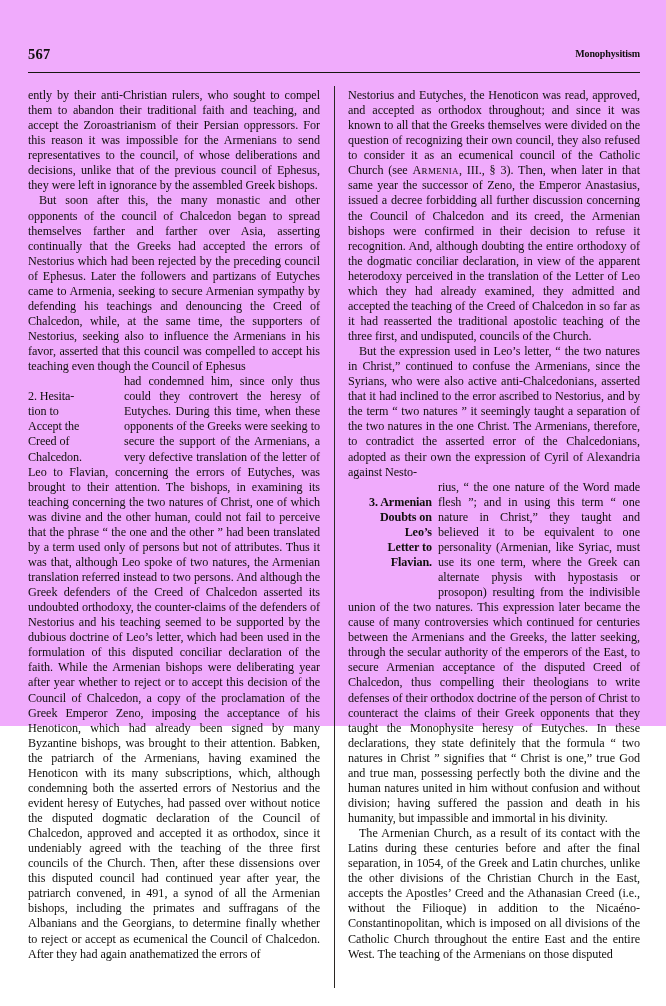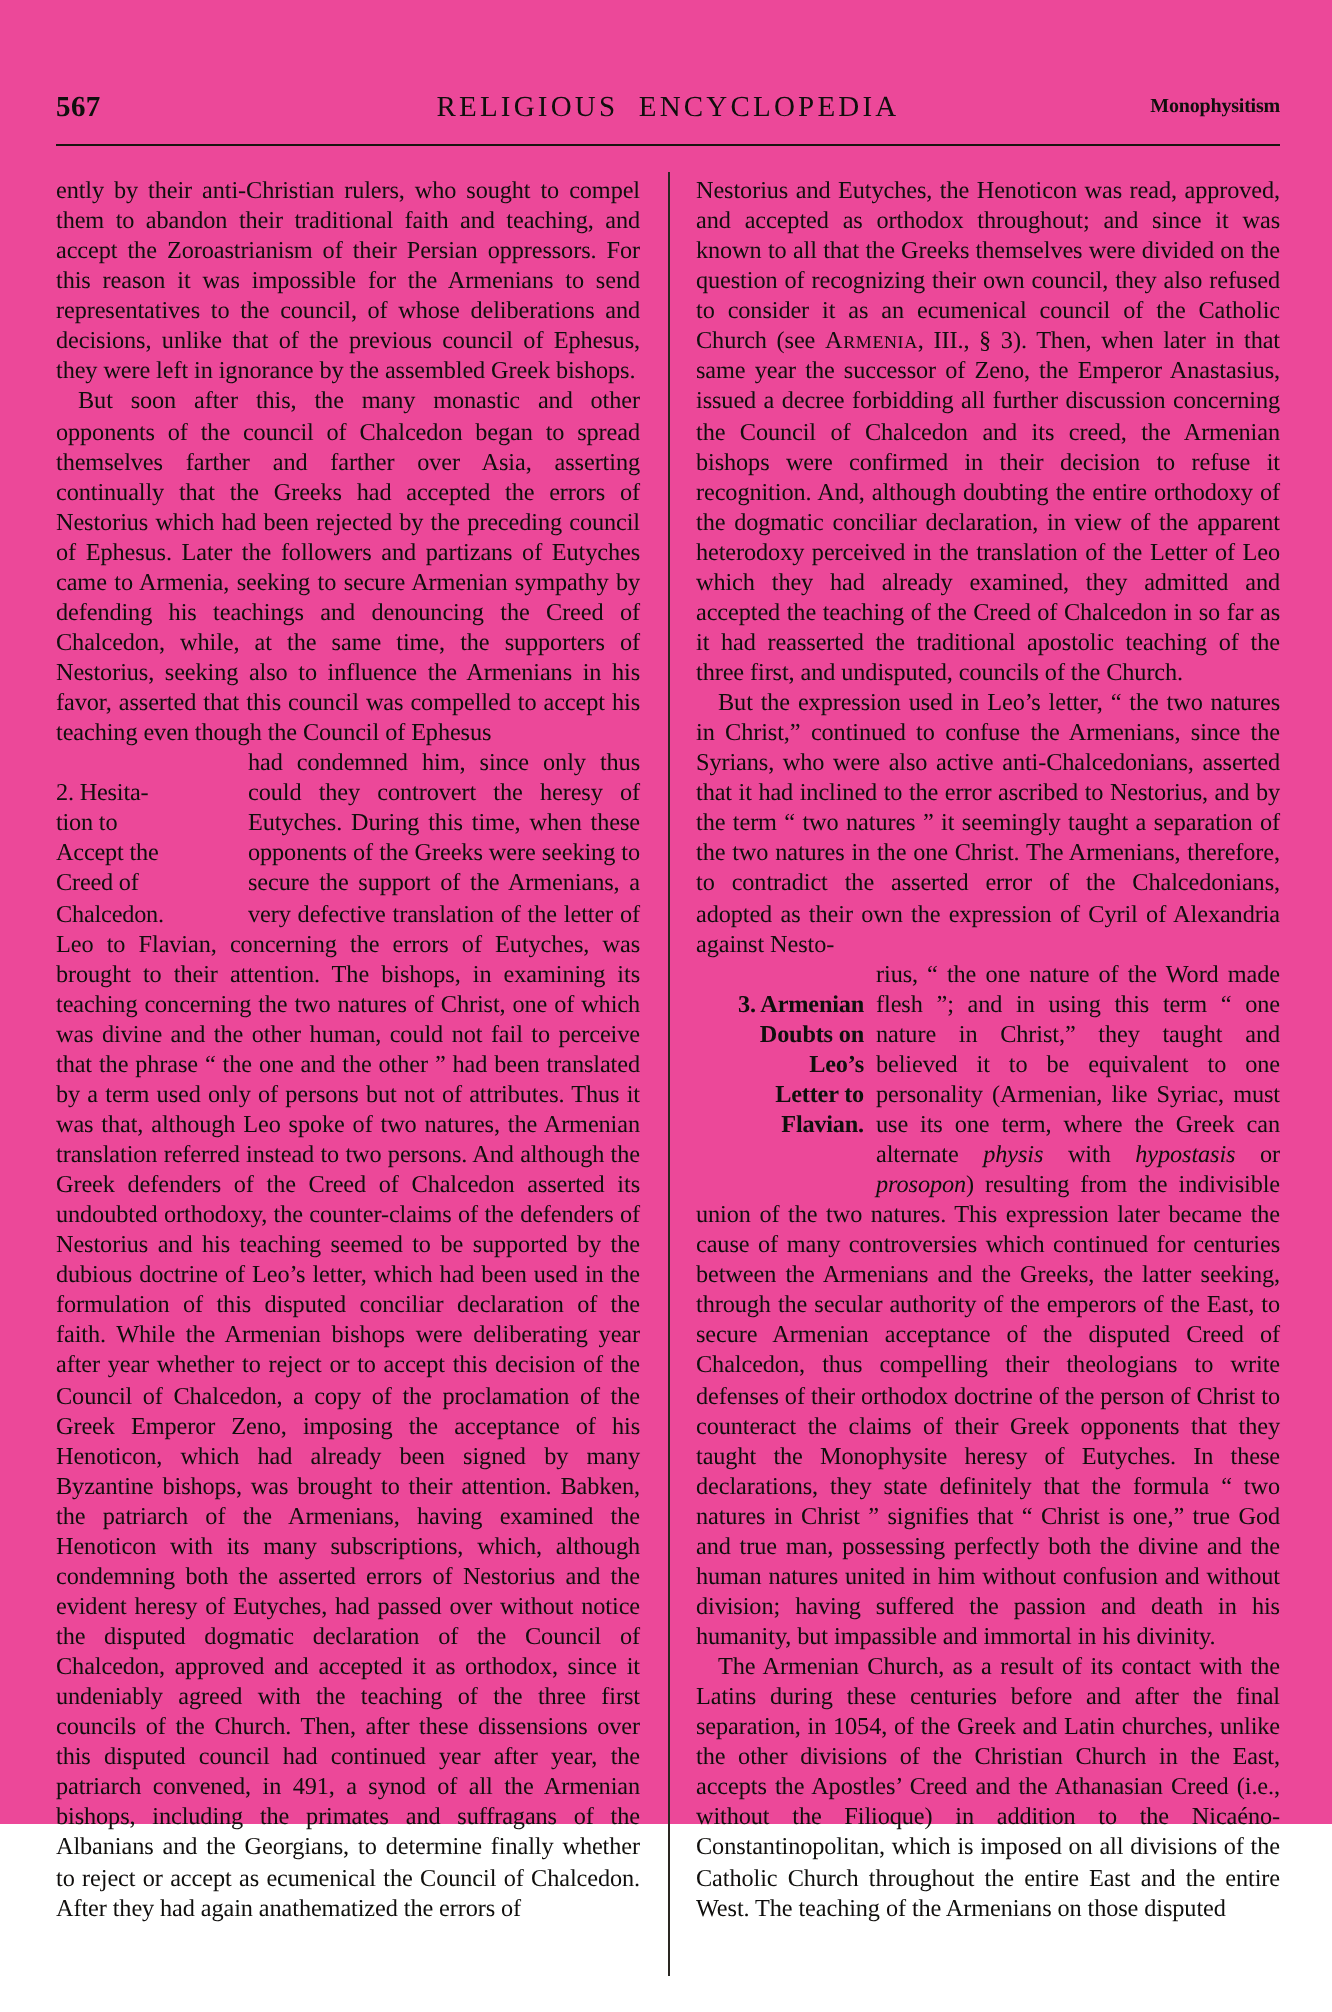--- a/index.html
+++ b/index.html
@@ -12,22 +12,22 @@
     height: 1006px;
     font-family: "Liberation Serif", "DejaVu Serif", serif;
     color: #100f0d;
     position: relative;
     overflow: hidden;
   }
   .page {
     position: absolute;
     left: 0; top: 0;
     width: 666px;
-    height: 912px;
-    background: #ec4899;
+    height: 726px;
+    background: #f0abfc;
   }
 
   
   .running-head {
     position: absolute;
     left: 28px;
     top: 44px;
     width: 612px;
     height: 26px;
   }
@@ -102,21 +102,21 @@
     letter-spacing: -0.05px;
   }
   .col p.indent { text-indent: 11px; }
   .col p.cont   { text-indent: 0; }
 
   .sc {
     font-variant: small-caps;
     letter-spacing: 0.3px;
     margin-top: 48px;
   }
-  .it { font-style: italic; }
+  .it { }
 
   
   
   .sidehead {
     float: left;
     width: 90px;
     margin: 0 6px 0 0;
     font-weight: normal;
     font-size: 12.15px;
     line-height: 15.07px;
@@ -138,21 +138,20 @@
   .sh-shift { margin-top: 15.07px; }
   .clearfix::after { content: ""; display: block; clear: both; }
 </style>
 </head>
 <body>
 
 <div class="page">
 
   <div class="running-head">
     <div class="folio">567</div>
-    <div class="head-center">RELIGIOUS ENCYCLOPEDIA</div>
     <div class="head-right">Monophysitism</div>
   </div>
   <div class="rule"></div>
 
   <div class="columns">
 
     <div class="col-divider"></div>
 
     <div class="col col-left">
 

